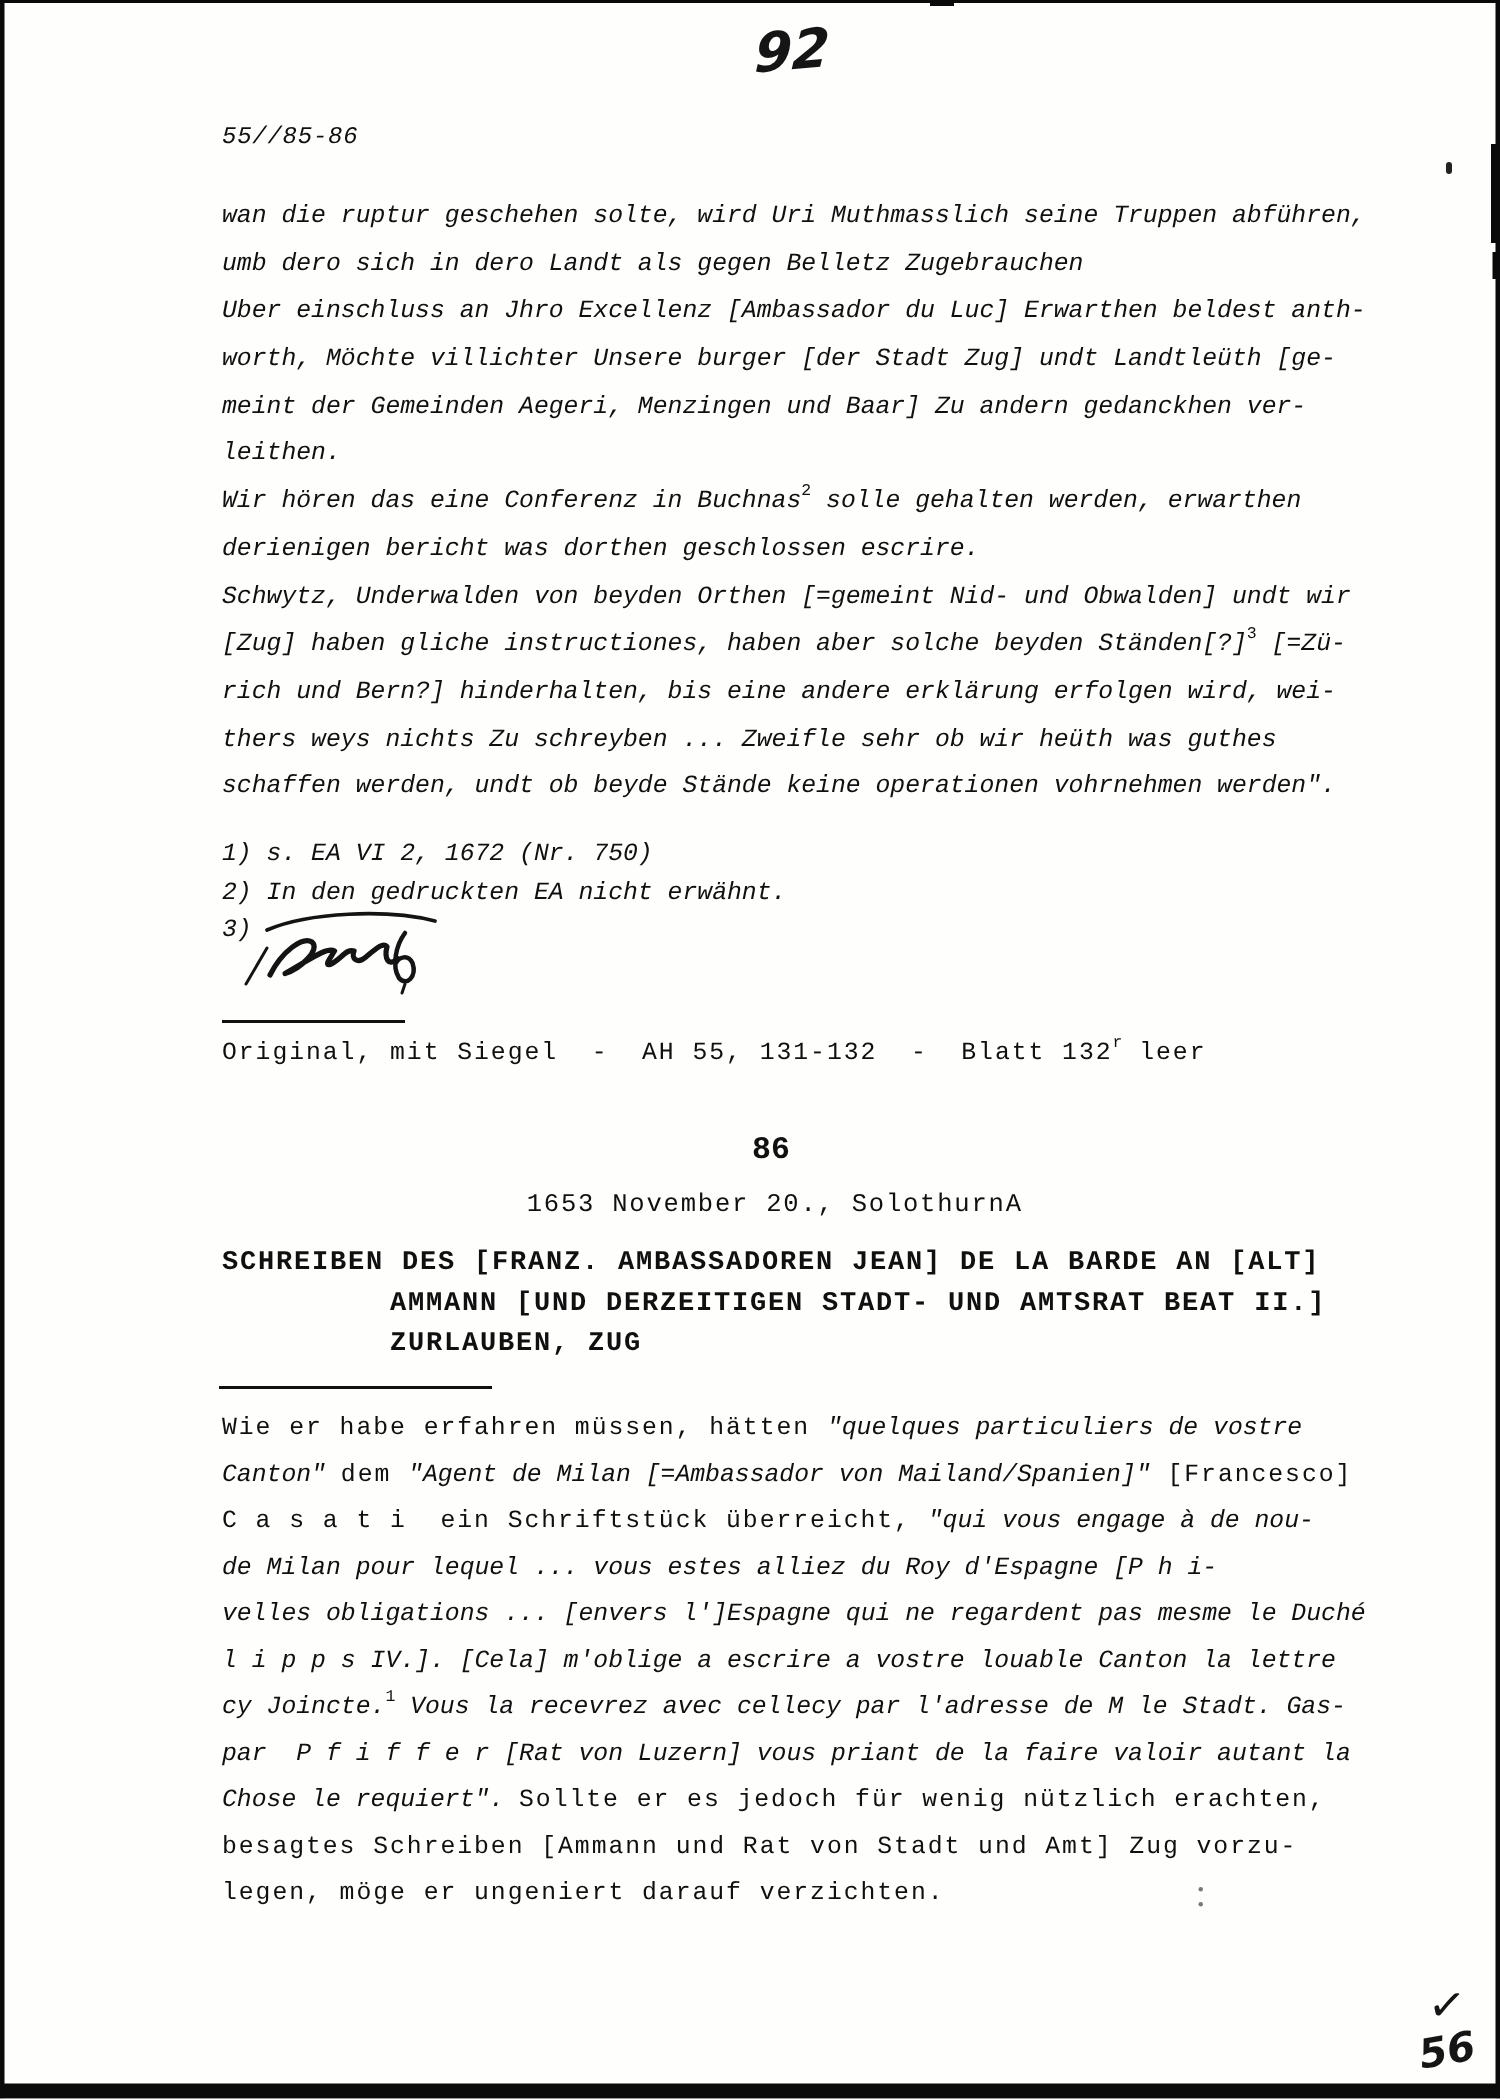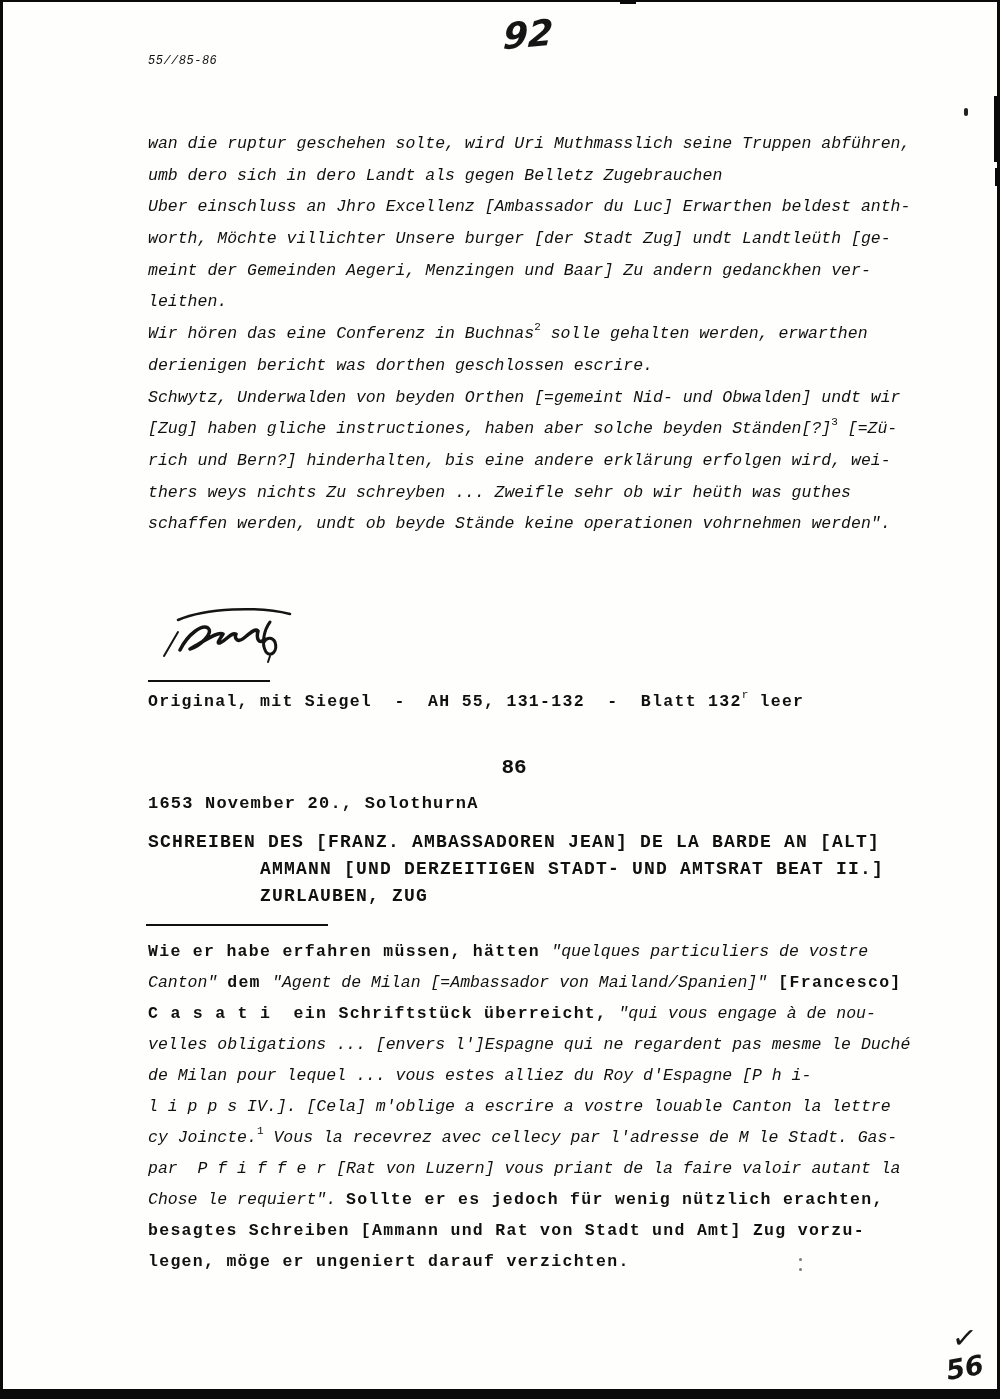--- a/index.html
+++ b/index.html
@@ -22,53 +22,53 @@
 
   .hand {
     font-family:"DejaVu Sans","Liberation Sans",sans-serif;
     font-weight:bold; font-style:italic; color:#151515;
     position:absolute; white-space:nowrap;
   }
   .hw-pagenum { left:503px; top:14px; font-size:36px; transform:rotate(-5deg) skewX(-8deg); }
   .hw-check   { left:952px; top:1320px; font-size:30px; transform:rotate(6deg); font-style:normal; }
   .hw-bottom  { left:946px; top:1352px; font-size:27px; transform:rotate(-10deg); }
 
-  .archive-label { position:absolute; left:148px; top:54px; font-style:italic; font-size:12px; letter-spacing:0.5px; }
+  .archive-label { position:absolute; left:148px; top:82px; font-style:italic; font-size:16px; letter-spacing:0.5px; }
 
   .quote { position:absolute; left:148px; top:128px; width:830px; }
   .qline { white-space:pre; font-style:italic; font-size:16.5px; line-height:31.7px; height:31.7px; }
 
   .footnotes { position:absolute; left:148px; top:556px; width:700px; }
   .fline { white-space:pre; font-style:italic; font-size:16.5px; line-height:25.5px; height:25.5px; }
 
   .sig { position:absolute; left:158px; top:598px; }
 
   .divider { position:absolute; background:#101010; height:2px; }
   .divider-1 { left:148px; top:680px; width:122px; }
   .divider-2 { left:146px; top:924px; width:182px; }
 
   .provenance { position:absolute; left:148px; top:688px; font-size:16.5px; line-height:27px;
                 white-space:pre; font-weight:bold; letter-spacing:0.3px; }
 
   .entry-num { position:absolute; left:0; top:756px; width:1028px; text-align:center;
                font-size:21px; font-weight:bold; letter-spacing:0; }
 
   .dateline { position:absolute; left:148px; top:794px; width:737px;
-              display:flex; justify-content:flex-start;
-              font-size:17px; font-weight:bold; letter-spacing:1.2px; white-space:pre; }
+              display:flex; justify-content:center;
+              font-size:17px; font-weight:normal; letter-spacing:1.2px; white-space:pre; }
 
   .title { position:absolute; left:148px; top:829px; font-size:18px; font-weight:bold;
            letter-spacing:1.2px; }
   .title div { white-space:pre; line-height:27px; height:27px; }
   .title .indent { margin-left:112px; }
 
   .body { position:absolute; left:148px; top:936px; width:830px; }
   .bline { white-space:pre; font-size:16.5px; line-height:31px; height:31px; }
 
-  .ro { font-style:normal; font-weight:bold; letter-spacing:1.3px;text-align:center; }
+  .ro { font-style:normal; font-weight:normal; letter-spacing:1.3px;text-align:center; }
   .it { font-style:italic; font-weight:normal; letter-spacing:0;margin-top:40px; }
   sup.sup { font-style:normal; font-weight:normal; font-size:11px; letter-spacing:0;
             position:relative; top:-2px; vertical-align:super; line-height:0; }
   svg path { fill:none; stroke:#141414; stroke-linecap:round; stroke-linejoin:round; }
 </style>
 </head>
 <body>
 
 <div class="page">
 
@@ -96,20 +96,25 @@
     <div class="qline"><span class="it">leithen.</span></div>
     <div class="qline"><span class="it">Wir hören das eine Conferenz in Buchnas</span><sup class="sup">2</sup><span class="it"> solle gehalten werden, erwarthen</span></div>
     <div class="qline"><span class="it">derienigen bericht was dorthen geschlossen escrire.</span></div>
     <div class="qline"><span class="it">Schwytz, Underwalden von beyden Orthen [=gemeint Nid- und Obwalden] undt wir</span></div>
     <div class="qline"><span class="it">[Zug] haben gliche instructiones, haben aber solche beyden Ständen[?]</span><sup class="sup">3</sup><span class="it"> [=Zü-</span></div>
     <div class="qline"><span class="it">rich und Bern?] hinderhalten, bis eine andere erklärung erfolgen wird, wei-</span></div>
     <div class="qline"><span class="it">thers weys nichts Zu schreyben ... Zweifle sehr ob wir heüth was guthes</span></div>
     <div class="qline"><span class="it">schaffen werden, undt ob beyde Stände keine operationen vohrnehmen werden".</span></div>
   </div>
 
+  <div class="footnotes">
+    <div class="fline"><span class="it">1) s. EA VI 2, 1672 (Nr. 750)</span></div>
+    <div class="fline"><span class="it">2) In den gedruckten EA nicht erwähnt.</span></div>
+    <div class="fline"><span class="it">3)</span></div>
+  </div>
 
   <svg class="sig" width="150" height="66" viewBox="0 0 150 66">
     <path d="M20 22 C48 10 100 8 132 16" stroke-width="2.5"></path>
     <path d="M6 58 L20 34" stroke-width="2"></path>
     <path d="M22 52 C30 36 44 26 50 30 C56 35 42 48 32 51 C48 42 60 33 65 36 C62 41 58 46 62 45 C69 42 73 34 78 36 C76 41 80 45 86 40 C92 35 97 30 100 33 C98 41 101 47 107 41" stroke-width="3.5"></path>
     <path d="M112 24 C106 32 103 46 108 54 C113 60 120 53 117 44 C114 38 108 40 106 44" stroke-width="3"></path>
     <path d="M112 58 L110 64" stroke-width="2"></path>
   </svg>
 
   <div class="divider divider-1"></div>
@@ -127,22 +132,22 @@
     <div class="indent">AMMANN [UND DERZEITIGEN STADT- UND AMTSRAT BEAT II.]</div>
     <div class="indent">ZURLAUBEN, ZUG</div>
   </div>
 
   <div class="divider divider-2"></div>
 
   <div class="body">
     <div class="bline"><span class="ro">Wie er habe erfahren müssen, hätten </span><span class="it">"quelques particuliers de vostre</span></div>
     <div class="bline"><span class="it">Canton" </span><span class="ro">dem </span><span class="it">"Agent de Milan [=Ambassador von Mailand/Spanien]"</span><span class="ro"> [Francesco]</span></div>
     <div class="bline"><span class="ro">C a s a t i  ein Schriftstück überreicht, </span><span class="it">"qui vous engage à de nou-</span></div>
+    <div class="bline"><span class="it">de Milan pour lequel ... vous estes alliez du Roy d'Espagne [P h i-</span></div>
     <div class="bline"><span class="it">velles obligations ... [envers l']Espagne qui ne regardent pas mesme le Duché</span></div>
-    <div class="bline"><span class="it">de Milan pour lequel ... vous estes alliez du Roy d'Espagne [P h i-</span></div>
     <div class="bline"><span class="it">l i p p s IV.]. [Cela] m'oblige a escrire a vostre louable Canton la lettre</span></div>
     <div class="bline"><span class="it">cy Joincte.</span><sup class="sup">1</sup><span class="it"> Vous la recevrez avec cellecy par l'adresse de M le Stadt. Gas-</span></div>
     <div class="bline"><span class="it">par  P f i f f e r [Rat von Luzern] vous priant de la faire valoir autant la</span></div>
     <div class="bline"><span class="it">Chose le requiert". </span><span class="ro">Sollte er es jedoch für wenig nützlich erachten,</span></div>
     <div class="bline"><span class="ro">besagtes Schreiben [Ammann und Rat von Stadt und Amt] Zug vorzu-</span></div>
     <div class="bline"><span class="ro">legen, möge er ungeniert darauf verzichten.</span></div>
   </div>
 
   <span class="hand hw-check">✓</span>
   <span class="hand hw-bottom">56</span>

